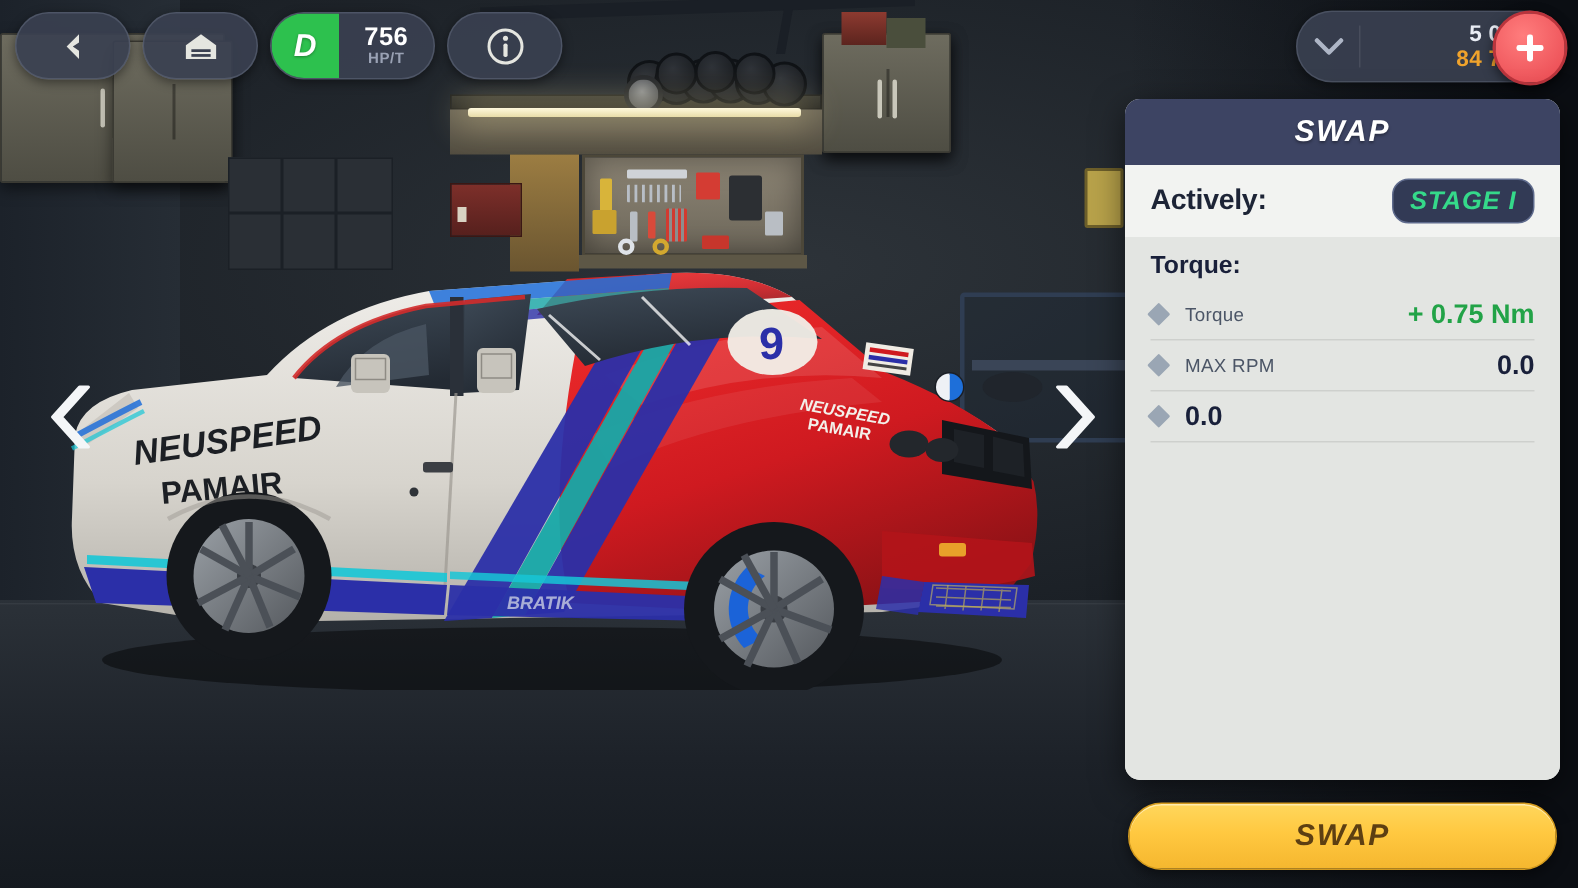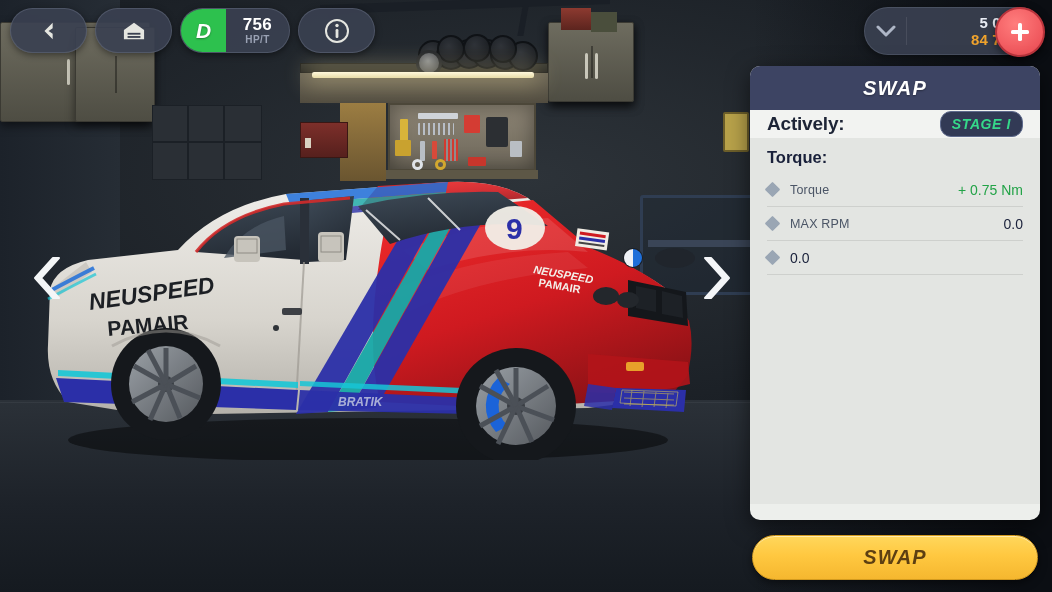--- a/index.html
+++ b/index.html
@@ -92,35 +92,35 @@
   .nav-right { left:686px; }
 
   
   .panel { position:absolute; left:750px; top:66px; width:290px; height:454px;
         border-radius:10px; overflow:hidden; background:#edefec;
         box-shadow:0 6px 22px rgba(0,0,0,.55); }
   .panel-head { height:44px; background:#3d4463; display:flex;
         align-items:center; justify-content:center; }
   .panel-head-txt { color:#fff; font-size:20px; font-weight:bold; font-style:italic;
         letter-spacing:1.3px; text-shadow:0 1px 2px rgba(0,0,0,.35); }
-  .actively { background:#f2f3f1; height:28px; display:flex; align-items:center;
+  .actively { background:#f2f3f1; height:48px; display:flex; align-items:center;
         justify-content:space-between; padding:0 17px; }
   .actively-label { color:#1d2436; font-size:19px; font-weight:bold; letter-spacing:-.2px; }
   .stage-badge { background:#323a55; border:1.5px solid #5e6a8c; border-radius:11px;
-        padding:4px 11px; color:#35d98a; font-size:14px; font-weight:bold;
+        padding:4px 11px; color:#35d98a; font-size:17px; font-weight:bold;
         font-style:italic; letter-spacing:.6px; }
   .bonuses { background:#e3e5e2; padding:10px 17px 0 17px; height:366px; }
   .bonuses-title { color:#19203a; font-size:16.5px; font-weight:bold; margin-bottom:6px; }
   .brow { display:flex; align-items:center; height:34px;
         border-bottom:1px solid rgba(0,0,0,.09); }
   .brow:last-child { border-bottom:1px solid rgba(0,0,0,.09); }
   .diamond { width:11px; height:11px; background:#9aa6b4; transform:rotate(45deg);
         border-radius:1px; margin-right:12px; flex:0 0 auto; }
   .brow-label { flex:1; color:#4b5566; font-size:12.5px; letter-spacing:.2px; }
-  .brow-val { font-size:14px; font-weight:normal; color:#19203a; }
+  .brow-val { font-size:18px; font-weight:bold; color:#19203a; }
   .brow-val.pos { color:#22a347; }
 
   
   .swap-btn { position:absolute; left:752px; top:535px; width:286px; height:45px;
         border-radius:23px;
         background:linear-gradient(180deg,#ffd75c 0%, #ffc840 45%, #f5b72f 100%);
         border:1px solid #d39a1e; display:flex; align-items:center; justify-content:center;
         box-shadow:0 3px 9px rgba(0,0,0,.5), inset 0 1px 0 rgba(255,255,255,.5); }
   .swap-btn-txt { color:#5d3f12; font-size:20px; font-weight:bold; font-style:italic;
         letter-spacing:1.1px; }

